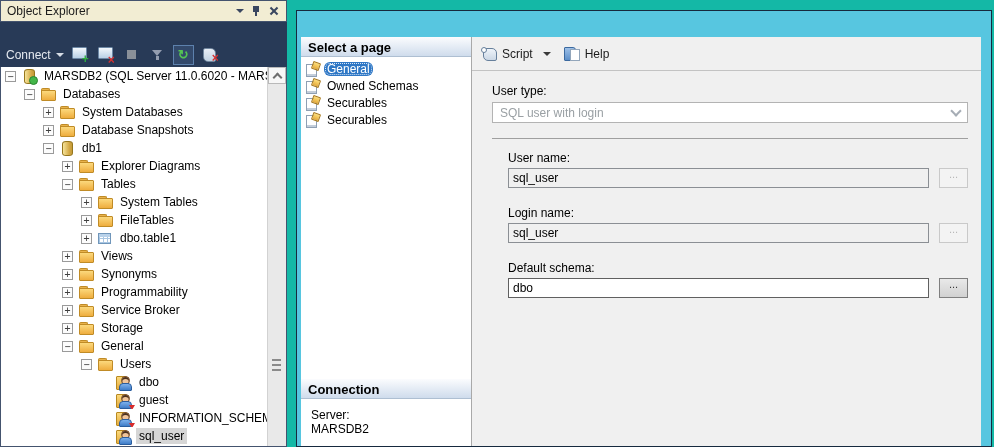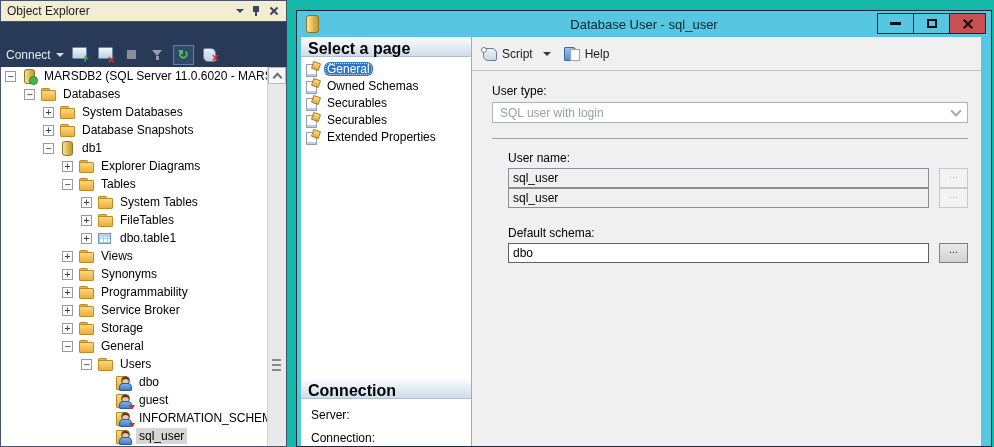--- a/index.html
+++ b/index.html
@@ -74,21 +74,21 @@
         display:flex;align-items:center;justify-content:center;box-sizing:border-box;}
   .wbtn.close{background:#c75050;}
   .wmin::before{content:"";width:11px;height:3px;background:#0d0d0d;}
   .wmax::before{content:"";width:10px;height:9px;border:2px solid #0d0d0d;box-sizing:border-box;}
   .wx::before,.wx::after{content:"";position:absolute;left:17px;top:4px;width:2px;height:12px;background:#101010;}
   .wx::before{transform:rotate(45deg);} .wx::after{transform:rotate(-45deg);}
 
   .dlg-body{position:absolute;left:4px;right:10px;top:26px;bottom:0;display:flex;}
   .sb{width:170px;flex:none;background:#fff;position:relative;overflow:hidden;}
   .ph{height:20px;box-sizing:border-box;background:linear-gradient(#fbfcfe,#cfdcec);border-bottom:1px solid #aebfd2;
-      font-weight:bold;font-size:16px;color:#000;padding:3px 0 0 7px;}
+      font-weight:bold;font-size:13px;color:#000;padding:3px 0 0 7px;}
   .pages{padding-top:3px;}
   .prow{height:17px;display:flex;align-items:center;padding-left:4px;font-size:12px;color:#000;white-space:nowrap;overflow:hidden;}
   .plabel{padding:0 3px;}
   .plabel.sel{background:#2e77c5;color:#fff;outline:1px dotted #d6e4f7;outline-offset:-2px;border-radius:6px;}
   .picon{width:16px;height:14px;position:relative;flex:none;margin-right:3px;}
   .picon::before{content:"";position:absolute;left:1px;top:2px;width:9px;height:11px;background:#fff;border:1px solid #8fa0b4;
       box-shadow:inset 0 -6px 0 -4px #c4cedb, inset 0 -10px 0 -8px #c4cedb;}
   .picon::after{content:"";position:absolute;right:1px;top:0;width:6px;height:6px;background:linear-gradient(#ffe07a,#e3a83a);border:1px solid #a8791c;transform:rotate(20deg);border-radius:1px;}
   .connwrap{position:absolute;top:342px;left:0;right:0;bottom:0;}
   .conninfo{padding:9px 0 0 10px;font-size:12px;color:#000;line-height:14px;}
@@ -286,58 +286,46 @@
           </div>
         </div>
       <div class="oe-scroll">
         <div class="sup"></div>
         <div class="grip"></div>
       </div>
     </div>
   </div>
 
   <div class="dlg">
-    <div class="dlg-titlebar">
-      <span class="dlg-ico"></span>
-      <span class="dlg-title-text">Database User - sql_user</span>
-      <span class="win-btns">
-        <span class="wbtn wmin"></span>
-        <span class="wbtn wmax"></span>
-        <span class="wbtn close wx"></span>
-      </span>
-    </div>
     <div class="dlg-body">
       <div class="sb">
         <div class="ph">Select a page</div>
         <div class="pages" id="pages">
             <div class="prow">
               <span class="picon"></span>
               <span class="plabel sel">General</span>
             </div>
             <div class="prow">
               <span class="picon"></span>
               <span class="plabel">Owned Schemas</span>
             </div>
             <div class="prow">
               <span class="picon"></span>
               <span class="plabel">Securables</span>
             </div>
             <div class="prow">
               <span class="picon"></span>
               <span class="plabel">Securables</span>
             </div>
-            <div class="prow">
-              <span class="picon"></span>
-              <span class="plabel">Extended Properties</span>
-            </div>
           </div>
         <div class="connwrap">
           <div class="ph">Connection</div>
           <div class="conninfo">
             <div>Server:</div>
+            <div>MARSDB2</div>
             <div class="cl">Connection:</div>
           </div>
         </div>
       </div>
       <div class="main">
         <div class="mtb">
           <span class="sicon"></span>
           <span>Script</span>
           <span class="scaret"></span>
           <span class="hicon"></span>
@@ -349,20 +337,21 @@
             <span>SQL user with login</span>
             <span class="cchev"></span>
           </div>
           <div class="hsep"></div>
           <div class="fgroup" id="fields">
               <div class="flabel">User name:</div>
               <div class="frow">
                 <input class="fld dis" type="text" readonly="" value="sql_user" style="">
                 <span class="dots dis">...</span>
               </div>
+              <div class="flabel">Login name:</div>
               <div class="frow">
                 <input class="fld dis" type="text" readonly="" value="sql_user" style="">
                 <span class="dots dis">...</span>
               </div>
               <div class="flabel">Default schema:</div>
               <div class="frow">
                 <input class="fld en" type="text" readonly="" value="dbo" style="">
                 <span class="dots en">...</span>
               </div>
             </div>

